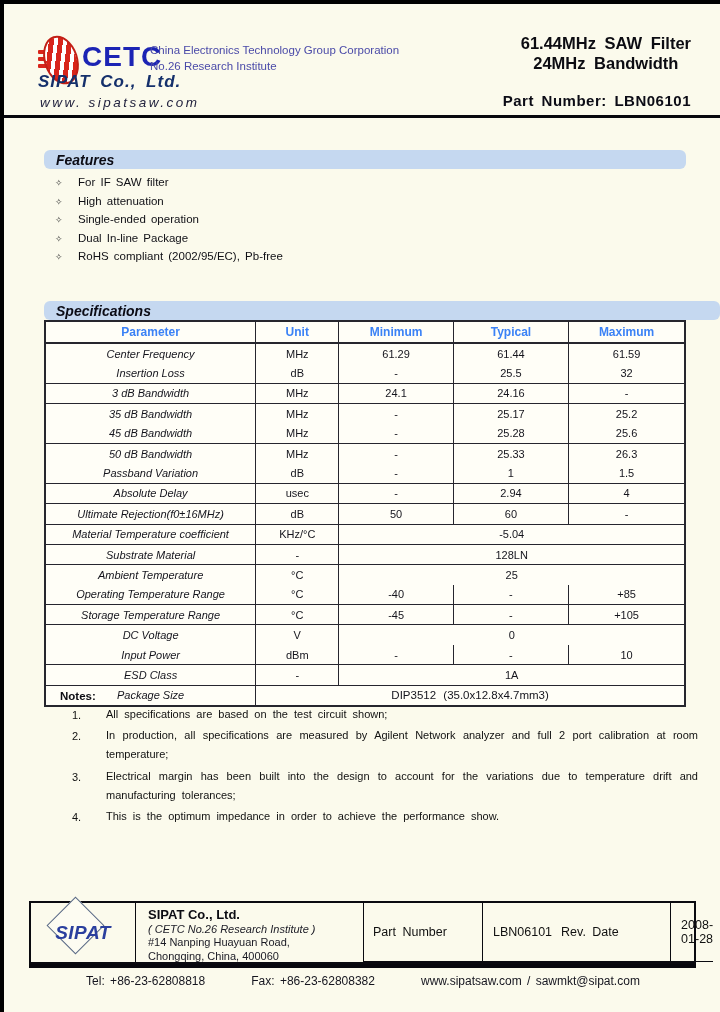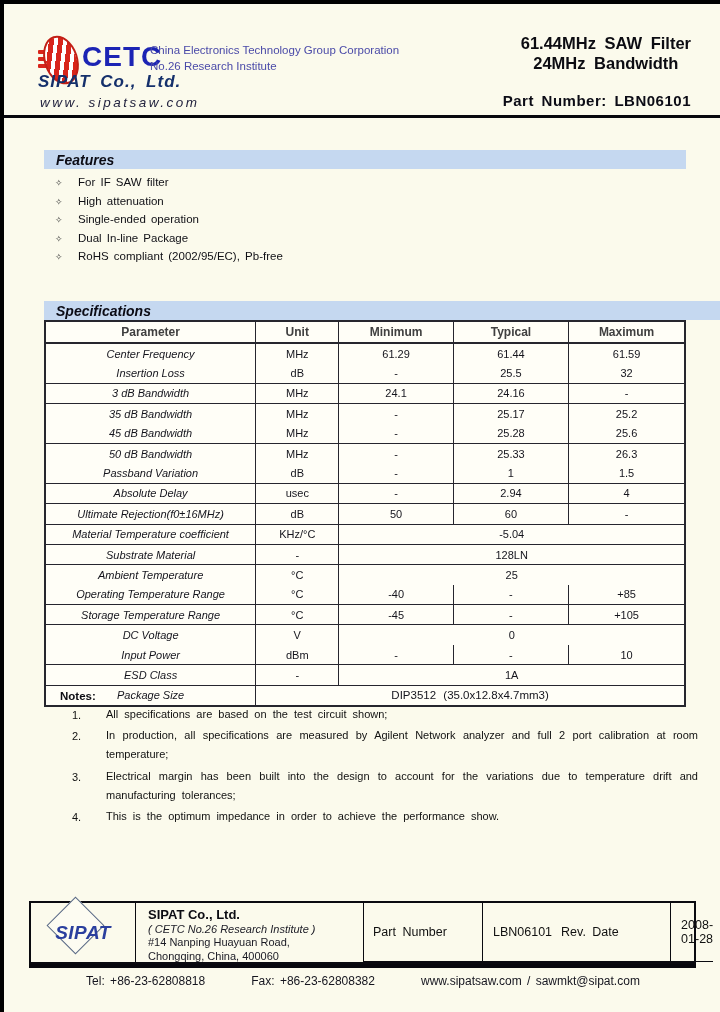--- a/index.html
+++ b/index.html
@@ -35,33 +35,33 @@
     font-weight:600;color:#0c0c12;line-height:20px;word-spacing:4px;
   }
   .hdr-part{
     position:absolute;right:31px;top:88px;font-size:15px;font-weight:bold;
     color:#0c0c16;word-spacing:3px;letter-spacing:.5px;
   }
   .hdr-rule{position:absolute;left:0;top:111px;width:100%;height:3px;background:#07070d;}
   
   .banner{
     height:19px;background:#C5D8F0;display:flex;align-items:center;
-    padding-left:12px;font-size:14px;font-style:italic;font-weight:600;color:#0b0b14;
+    padding-left:12px;font-size:14px;font-style:italic;font-weight:600;color:#0b0b14;border-radius:6px;
   }
   
   .features{position:absolute;left:40px;top:146px;width:642px;}
   .feat-item{display:flex;align-items:baseline;margin-top:7px;height:11.6px;}
   .bullet{width:23px;padding-left:11px;font-size:9px;color:#333;}
   .feat-text{font-size:11.5px;color:#101016;word-spacing:2px;}
   
   .specs{position:absolute;left:40px;top:297px;width:676px;}
   table.spec{border-collapse:collapse;width:642px;table-layout:fixed;background:#FFFEF7;border:2px solid #26262e;}
   table.spec th{
     border:1px solid #26262e;border-bottom:2px solid #26262e;height:20px;
-    font-size:12px;font-weight:bold;color:#404040;padding:0;
+    font-size:12px;font-weight:bold;color:#3b82f6;padding:0;
   }
   table.spec td{
     border-left:1px solid #26262e;border-right:1px solid #26262e;border-top:0;border-bottom:0;
     height:19.4px;padding:0;text-align:center;font-size:11px;color:#14141c;overflow:hidden;white-space:nowrap;
   }
   table.spec tr.gs td{border-top:1.6px solid #26262e;text-align:center;}
   table.spec td.p{font-style:italic;}
   table.spec td.wide{font-size:11.5px;word-spacing:4px;}
   
   .notes{position:absolute;left:56px;top:686px;width:648px;}

